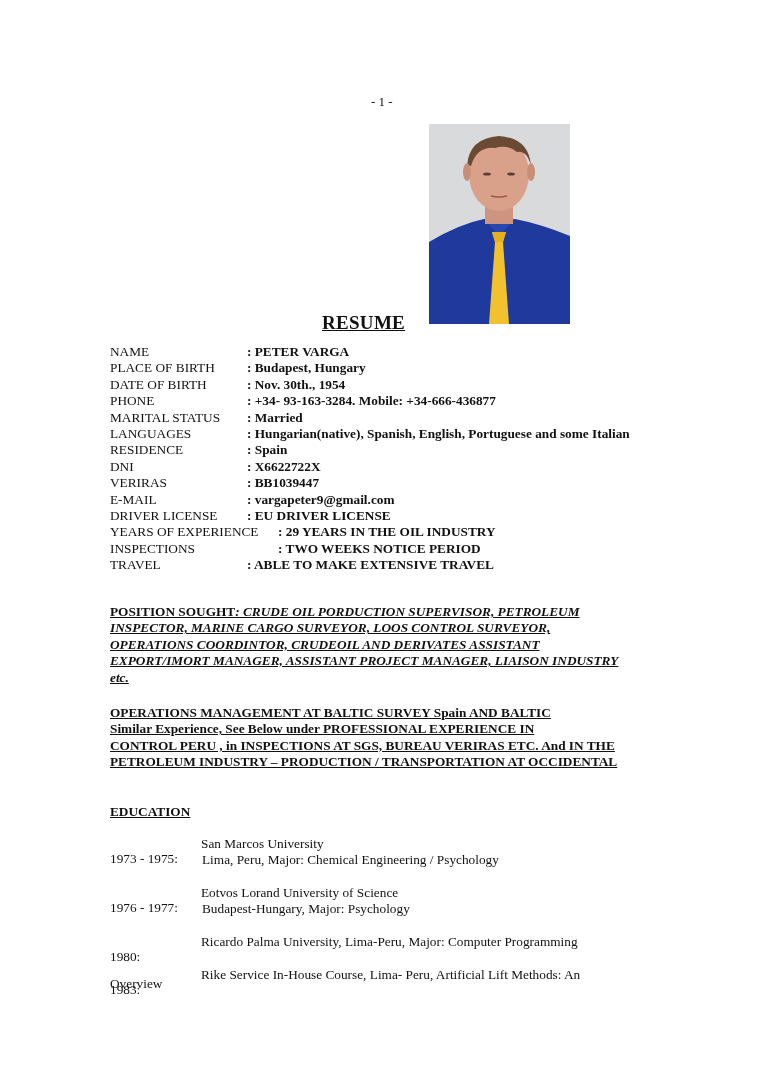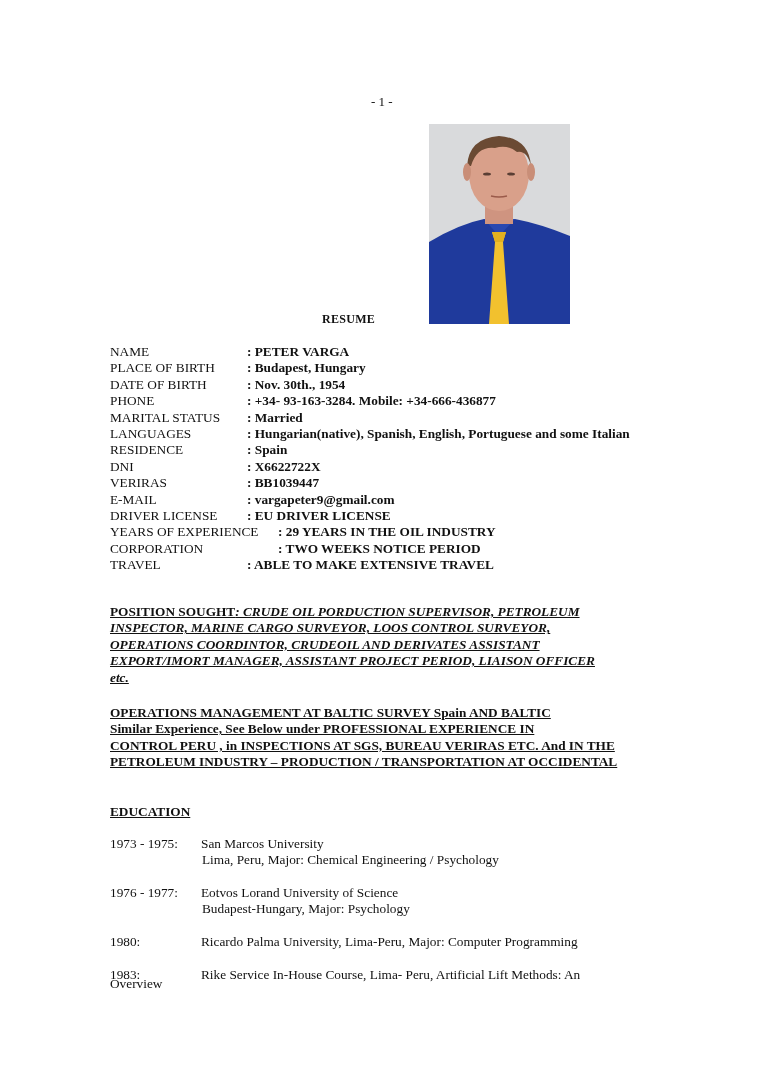--- a/index.html
+++ b/index.html
@@ -29,22 +29,23 @@
       width: 141px;
       height: 200px;
       background: #d9dadc;
       overflow: hidden;
     }
     .resume-title {
       position: absolute;
       left: 322px;
       top: 312px;
       font-weight: bold;
-      font-size: 12px;
+      font-size: 19px;
       letter-spacing: 0.3px;
+      text-decoration: underline;
     }
     .info {
       position: absolute;
       left: 110px;
       top: 344px;
       width: 600px;
     }
     .info-row {
       position: relative;
       height: 16.4px;
@@ -86,20 +87,21 @@
       line-height: 16.4px;
     }
     .edu-item {
       position: absolute;
       left: 0;
       width: 560px;
     }
     .edu-years {
       position: absolute;
       left: 0;
+      margin-top: 15px;
     }
     .edu-text {
       position: absolute;
       left: 91px;
       white-space: nowrap;
     }
     .edu-text2 {
       position: absolute;
       left: 92px;
       top: 16.4px;
@@ -190,34 +192,34 @@
   </div>
   <div class="info-row">
     <span class="info-label">DRIVER LICENSE</span>
     <span class="info-value" style="left:137px">: EU DRIVER LICENSE</span>
   </div>
   <div class="info-row">
     <span class="info-label">YEARS OF EXPERIENCE</span>
     <span class="info-value" style="left:168px">: 29 YEARS IN THE OIL INDUSTRY</span>
   </div>
   <div class="info-row">
-    <span class="info-label">CORPORATION</span>
+    <span class="info-label">INSPECTIONS</span>
     <span class="info-value" style="left:168px">: TWO WEEKS NOTICE PERIOD</span>
   </div>
   <div class="info-row">
     <span class="info-label">TRAVEL</span>
     <span class="info-value" style="left:137px">: ABLE TO MAKE EXTENSIVE TRAVEL</span>
   </div>
 </div>
 
 <div class="section position-block">
   <div><span>POSITION SOUGHT</span><span class="italic">: CRUDE OIL PORDUCTION SUPERVISOR, PETROLEUM</span></div>
   <div class="italic">INSPECTOR, MARINE CARGO SURVEYOR, LOOS CONTROL SURVEYOR,</div>
   <div class="italic">OPERATIONS COORDINTOR, CRUDEOIL AND DERIVATES ASSISTANT</div>
-  <div class="italic">EXPORT/IMORT MANAGER, ASSISTANT PROJECT PERIOD, LIAISON OFFICER</div>
+  <div class="italic">EXPORT/IMORT MANAGER, ASSISTANT PROJECT MANAGER, LIAISON INDUSTRY</div>
   <div class="italic">etc.</div>
 </div>
 
 <div class="section similar-block">
   <div>OPERATIONS MANAGEMENT AT BALTIC SURVEY Spain AND BALTIC</div>
   <div>Similar Experience, See Below under PROFESSIONAL EXPERIENCE IN</div>
   <div>CONTROL PERU ,  in INSPECTIONS AT SGS, BUREAU VERIRAS ETC. And IN THE</div>
   <div>PETROLEUM INDUSTRY – PRODUCTION / TRANSPORTATION AT OCCIDENTAL</div>
 </div>
 

